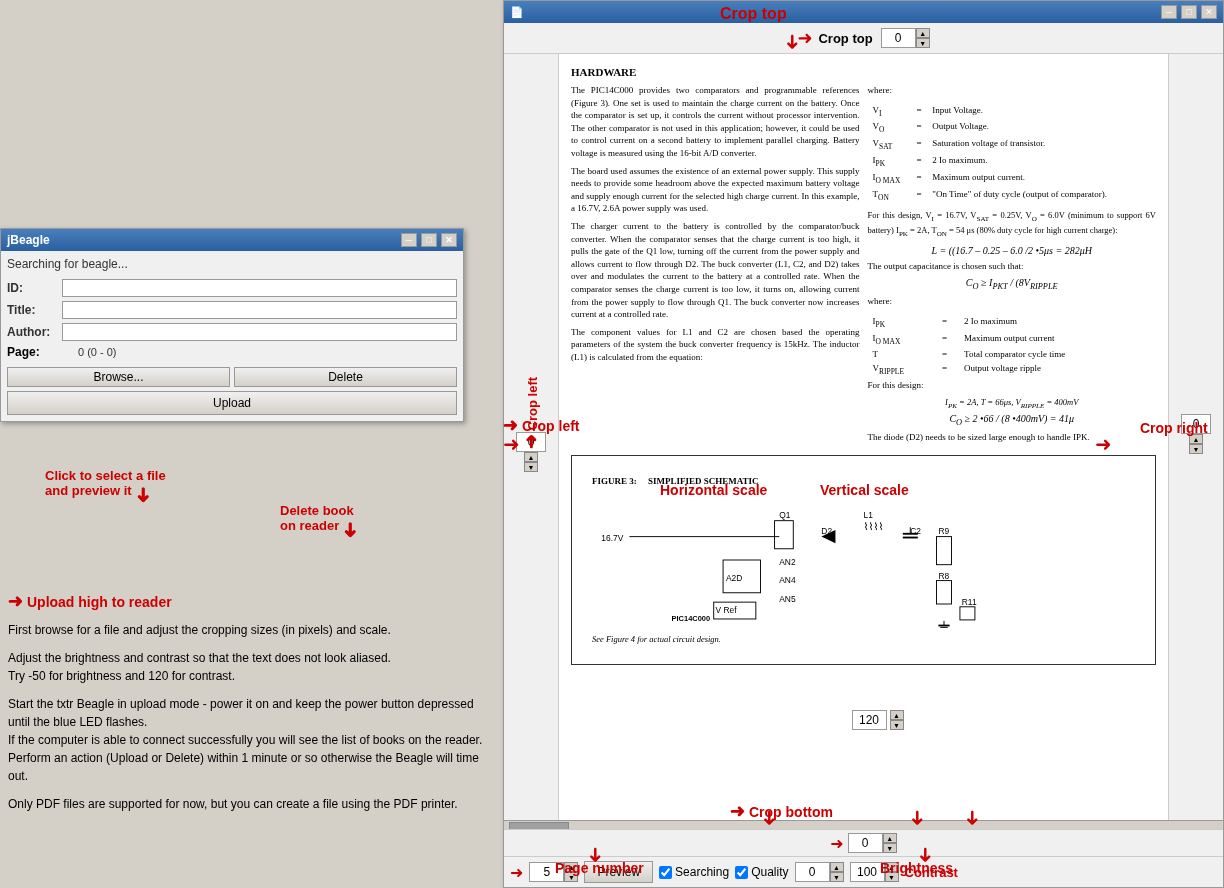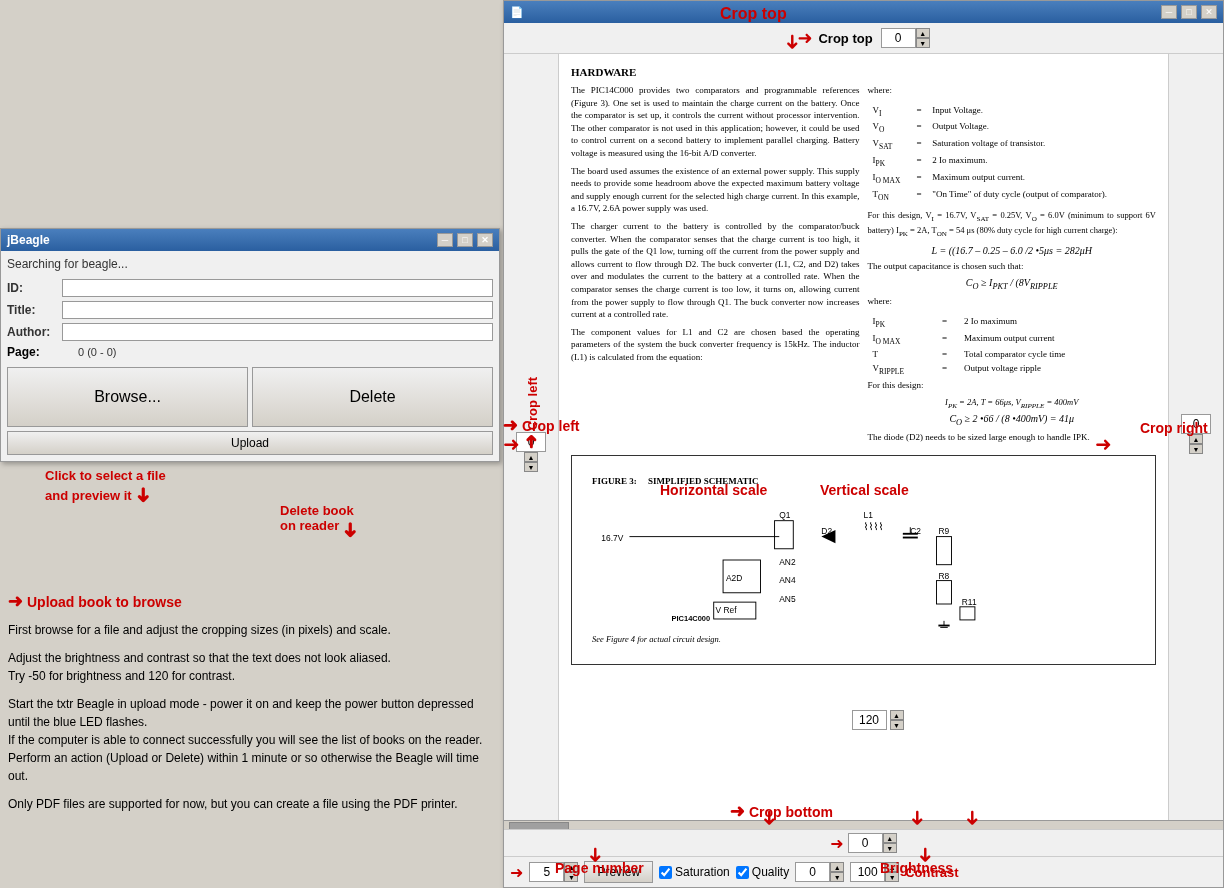--- a/index.html
+++ b/index.html
@@ -2,21 +2,21 @@
 <html><head>
   <meta charset="utf-8">
   <style>
     * { box-sizing: border-box; margin: 0; padding: 0; }
     body { font-family: Arial, sans-serif; font-size: 12px; background: #d4d0c8; width: 1224px; height: 888px; overflow: hidden; position: relative; }
 
     
     .jbeagle-window {
       position: absolute;
       left: 0; top: 228px;
-      width: 500px;
+      width: 464px;
       background: #f0f0f0;
       border: 1px solid #999;
       box-shadow: 2px 2px 5px rgba(0,0,0,0.3);
     }
     .window-titlebar {
       background: linear-gradient(to bottom, #4a7fbd, #2a5fa0);
       color: white;
       padding: 4px 6px;
       display: flex;
       justify-content: space-between;
@@ -36,24 +36,24 @@
     .jbeagle-content { padding: 6px; }
     .search-bar { margin-bottom: 8px; font-size: 12px; color: #333; }
     .form-row { display: flex; align-items: center; margin-bottom: 4px; font-size: 12px; }
     .form-label { width: 55px; font-weight: bold; color: #333; }
     .form-input { flex: 1; border: 1px solid #999; background: white; height: 18px; padding: 1px 3px; font-size: 11px; }
     .form-row-page { display: flex; align-items: center; margin-bottom: 8px; font-size: 12px; }
     .page-label { width: 55px; font-weight: bold; }
     .page-val { font-size: 11px; color: #333; padding-left: 16px; }
     .btn-row { display: flex; gap: 4px; margin-bottom: 4px; }
     .btn-gray {
-      flex: 1; padding: 20px 8px;
+      flex: 1; padding: 2px 8px;
       background: linear-gradient(to bottom, #f0f0f0, #d4d0c8);
       border: 1px solid #999;
-      font-size: 16px; cursor: pointer;
+      font-size: 12px; cursor: pointer;
     }
     .btn-upload {
       width: 100%; padding: 4px 8px;
       background: linear-gradient(to bottom, #f0f0f0, #d4d0c8);
       border: 1px solid #999;
       font-size: 12px; cursor: pointer;
     }
 
     
     .instructions {
@@ -245,39 +245,39 @@
       <button class="btn-gray">Browse...</button>
       <button class="btn-gray">Delete</button>
     </div>
     <button class="btn-upload">Upload</button>
   </div>
 </div>
 
 <div class="instructions">
   <div class="instr-title" style="color:#cc0000;">
     <span style="color:#cc0000; font-size:18px;">➜</span>
-    <span>Upload book to browse</span>
+    <span>Upload high to reader</span>
   </div>
   <div class="instr-block">
     <span>First browse for a file and adjust the cropping sizes (in pixels) and scale.</span>
   </div>
   <div class="instr-block">
     <span>Adjust the brightness and contrast so that the text does not look aliased.<br>Try -50 for brightness and 120 for contrast.</span>
   </div>
   <div class="instr-block">
     <span>Start the txtr Beagle in upload mode - power it on and keep the power button depressed until the blue LED flashes.<br>If the computer is able to connect successfully you will see the list of books on the reader.<br>Perform an action (Upload or Delete) within 1 minute or so otherwise the Beagle will time out.</span>
   </div>
   <div class="instr-block">
     <span>Only PDF files are supported for now, but you can create a file using the PDF printer.</span>
   </div>
 </div>
 
 <div style="position:absolute; left:45px; top:468px; color:#cc0000; font-size:13px; font-weight:bold; pointer-events:none; z-index:200;">
   <span>Click to select a file</span><br>
-  <span style="display:flex; align-items:center; gap:4px;">
+  <span style="display:flex; align-items:flex-start; gap:4px;">
     and preview it
     <span style="font-size:20px; transform:rotate(90deg); display:inline-block;">➜</span>
   </span>
 </div>
 <div style="position:absolute; left:280px; top:468px; color:#cc0000; font-size:13px; font-weight:bold; pointer-events:none; z-index:200;margin-top:35px;">
   <span>Delete book</span><br>
   <span style="display:flex; gap:4px;">
     on reader
     <span style="font-size:20px; transform:rotate(90deg); display:inline-block;">➜</span>
   </span>
@@ -500,21 +500,21 @@
         <div class="spin-btns">
           <button class="spin-btn">▲</button>
           <button class="spin-btn">▼</button>
         </div>
       </div>
 
       <button class="preview-btn">Preview</button>
 
       <div class="ctrl-check">
         <input type="checkbox" checked="" style="">
-        <span class="ctrl-label">Saturation</span>
+        <span class="ctrl-label">Searching</span>
       </div>
 
       <div class="ctrl-check">
         <input type="checkbox" checked="" style="">
         <span class="ctrl-label">Quality</span>
       </div>
 
       <div class="spinner-input">
         <input class="spin-field" value="0" style="">
         <div class="spin-btns">

